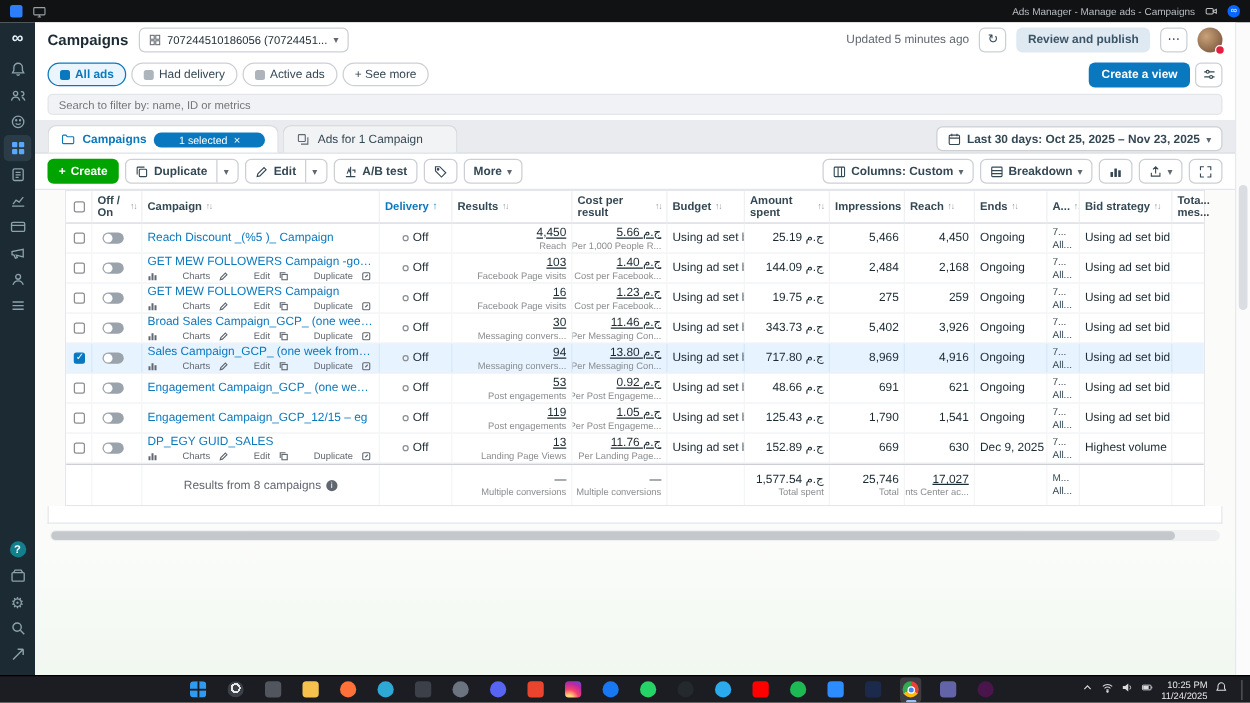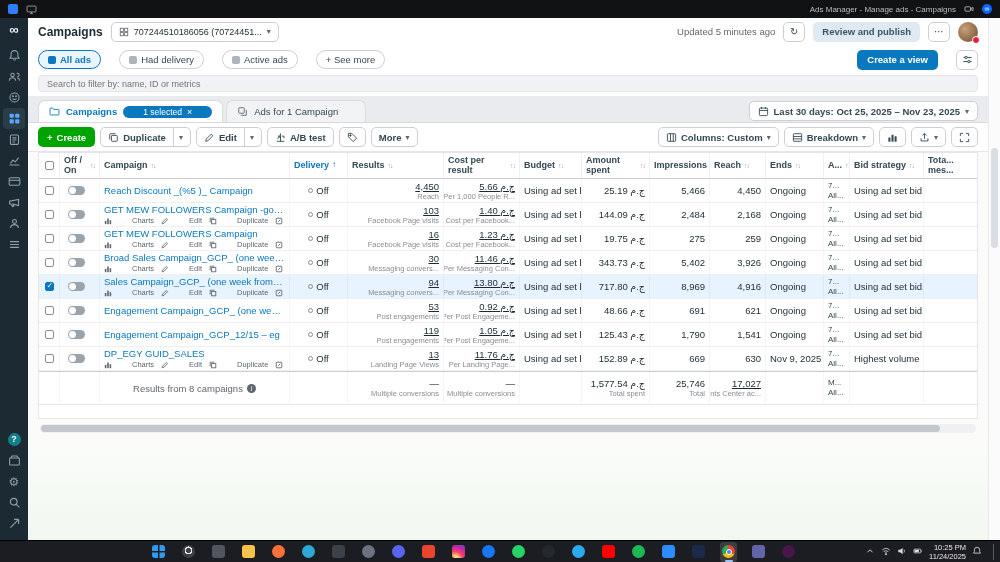--- a/index.html
+++ b/index.html
@@ -40,21 +40,21 @@
   .acct .txt{font-size:9px;white-space:nowrap;overflow:hidden;text-overflow:ellipsis;max-width:150px}
   .caret{font-size:8px;color:#606770}
   .hdr .sp{flex:1}
   .updated{color:#606770;font-size:9.5px;white-space:nowrap}
   .icon-btn{height:20px;min-width:22px;border:1px solid #ccd0d5;border-radius:5px;background:#fff;display:flex;align-items:center;justify-content:center;color:#344854;cursor:pointer;padding:0 4px}
   .btn-soft{height:20px;border:none;border-radius:5px;background:#dfe9f2;color:#3b5566;font-weight:bold;font-size:9.5px;padding:0 9px;display:flex;align-items:center;cursor:pointer}
   .avatar{width:20px;height:20px;border-radius:50%;background:radial-gradient(circle at 35% 35%,#caa27a,#6b4a32);position:relative;flex:0 0 auto;cursor:pointer}
   .avatar .dot{position:absolute;right:-2px;bottom:-2px;width:8px;height:8px;border-radius:50%;background:#e41e3f;border:1.5px solid #fff}
 
   
-  .filterbar{height:29px;display:flex;align-items:center;gap:18px;padding:0 10px;background:#fff;flex:0 0 auto}
+  .filterbar{height:29px;display:flex;align-items:center;gap:4px;padding:0 10px;background:#fff;flex:0 0 auto}
   .pill{height:19px;border:1px solid #ccd0d5;border-radius:12px;display:flex;align-items:center;gap:4px;padding:0 9px;font-size:9.5px;color:#344854;background:#fff;cursor:pointer;white-space:nowrap}
   .pill .pico{width:8px;height:8px;border-radius:2px;background:#aeb4bb;display:inline-block}
   .pill.active{border-color:#0a78be;background:#ebf5ff;color:#0a78be;font-weight:bold}
   .pill.active .pico{background:#0a78be}
   .filterbar .sp{flex:1}
   .btn-blue{height:20px;background:#0a78be;color:#fff;border-radius:5px;font-size:9.5px;font-weight:bold;padding:0 10px;display:flex;align-items:center;cursor:pointer;white-space:nowrap}
 
   
   .searchrow{padding:1px 10px 4px;background:#fff;flex:0 0 auto}
   .searchrow input{width:100%;height:17px;background:#f1f2f5;border:1px solid #e3e5e8;border-radius:4px;font-size:9px;padding:0 8px;color:#555;font-family:inherit}
@@ -73,21 +73,21 @@
 
   
   .toolbar{height:29px;display:flex;align-items:center;gap:5px;padding:0 10px;background:#fff;border-bottom:1px solid #e4e6eb;flex:0 0 auto}
   .tb-btn{height:20px;border:1px solid #ccd0d5;border-radius:5px;background:#fff;display:flex;align-items:center;gap:4px;padding:0 7px;font-size:9.5px;color:#344854;font-weight:bold;cursor:pointer;white-space:nowrap}
   .tb-btn svg{width:11px;height:11px}
   .tb-btn .seg{border-left:1px solid #ccd0d5;margin-left:3px;padding-left:5px;height:100%;display:flex;align-items:center}
   .btn-green{height:20px;background:#00a400;color:#fff;border:none;border-radius:5px;font-size:9.5px;font-weight:bold;padding:0 9px;display:flex;align-items:center;gap:4px;cursor:pointer}
   .toolbar .sp{flex:1}
 
   
-  .table-area{margin:0 10px;background:#fff;border:1px solid #e4e6eb;border-bottom:none;flex:0 0 auto}
+  .table-area{margin:0 24px;background:#fff;border:1px solid #e4e6eb;border-bottom:none;flex:0 0 auto}
   .grid{display:grid;grid-template-columns:20px 40px 190px 58px 96px 76px 62px 68px 60px 56px 58px 26px 74px minmax(40px,1fr)}
   .thead{height:26px;font-size:9px;font-weight:bold;color:#344854;border-bottom:1px solid #ccd0d5;background:#fff}
   .th{display:flex;align-items:center;gap:3px;padding:0 4px;border-left:1px solid #eef0f2;line-height:1.05;overflow:hidden}
   .th:first-child{border-left:none;justify-content:center}
   .sort{color:#9aa0a6;font-size:7px;letter-spacing:-1px;flex:0 0 auto}
   .sort-active{color:#0a78be;font-size:8px;font-weight:bold}
   .th.delivery-h span{color:#0a78be}
   .th-wrap{display:flex;flex-direction:column;line-height:1.1}
 
   .trow{height:24px;border-bottom:1px solid #eef0f2;background:#fff;font-size:9.5px;cursor:pointer}
@@ -902,21 +902,21 @@
                 <span class="sub">Landing Page Views</span>
               </div>
     <div class="td num">
                 <span class="u">11.76 ج.م</span>
                 <span class="sub">Per Landing Page...</span>
               </div>
     <div class="td">Using ad set bu...</div>
     <div class="td num">152.89 ج.م</div>
     <div class="td num">669</div>
     <div class="td num">630</div>
-    <div class="td">Nov 9, 2025</div>
+    <div class="td">Dec 9, 2025</div>
     <div class="td attr-cell">
                 <span>7...</span>
                 <span>All...</span>
               </div>
     <div class="td">Highest volume</div>
     <div class="td"></div>
   </div>
           </div>
 
         <div class="tsummary grid">

